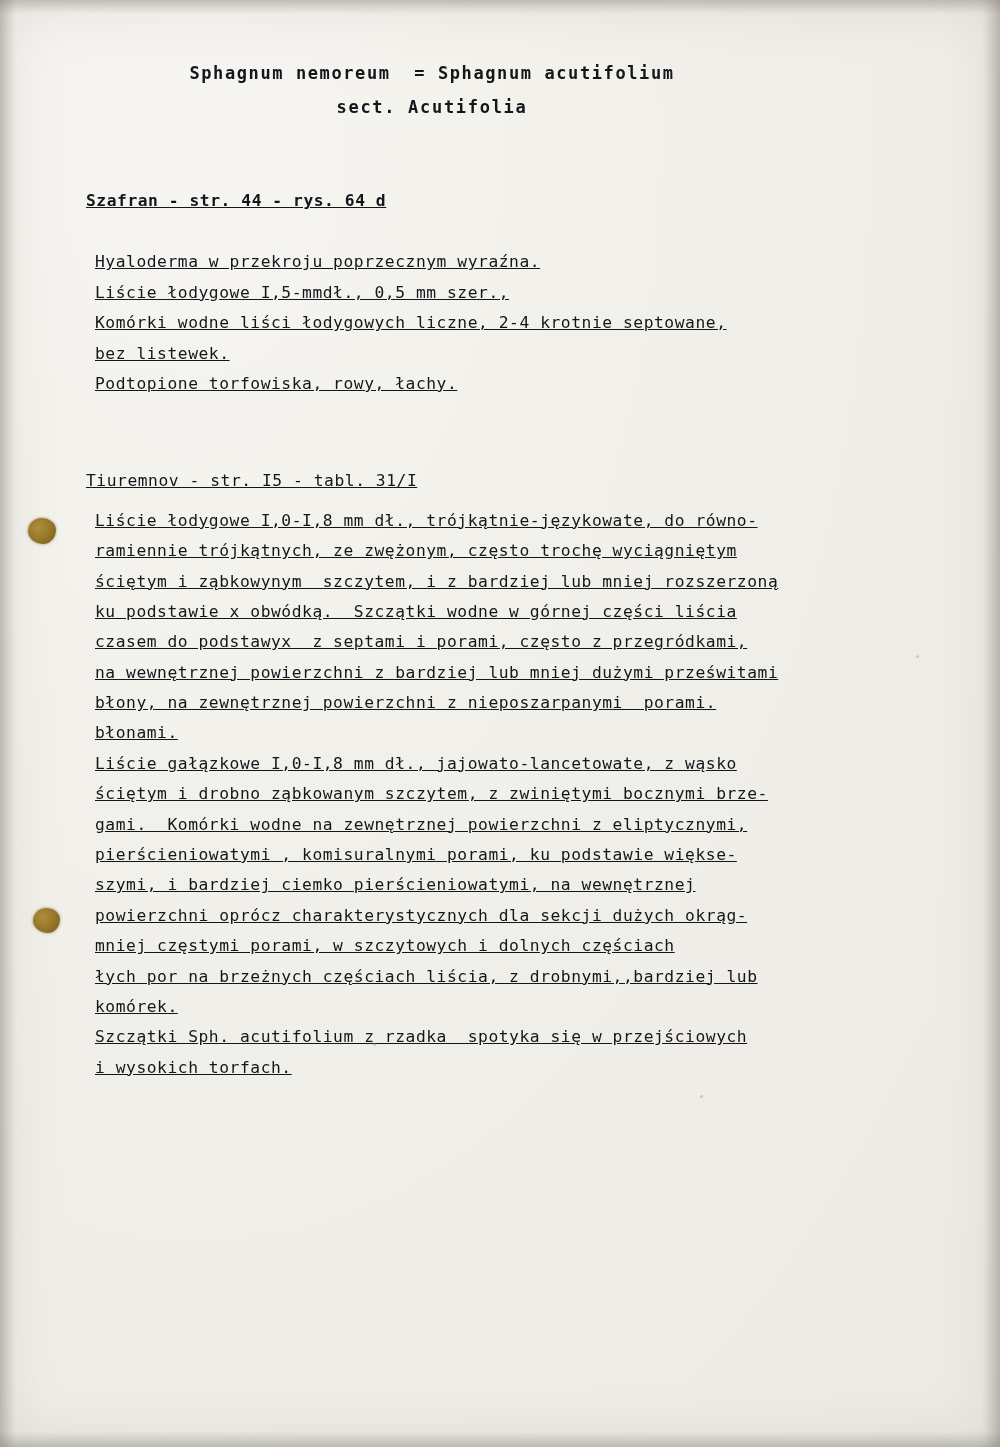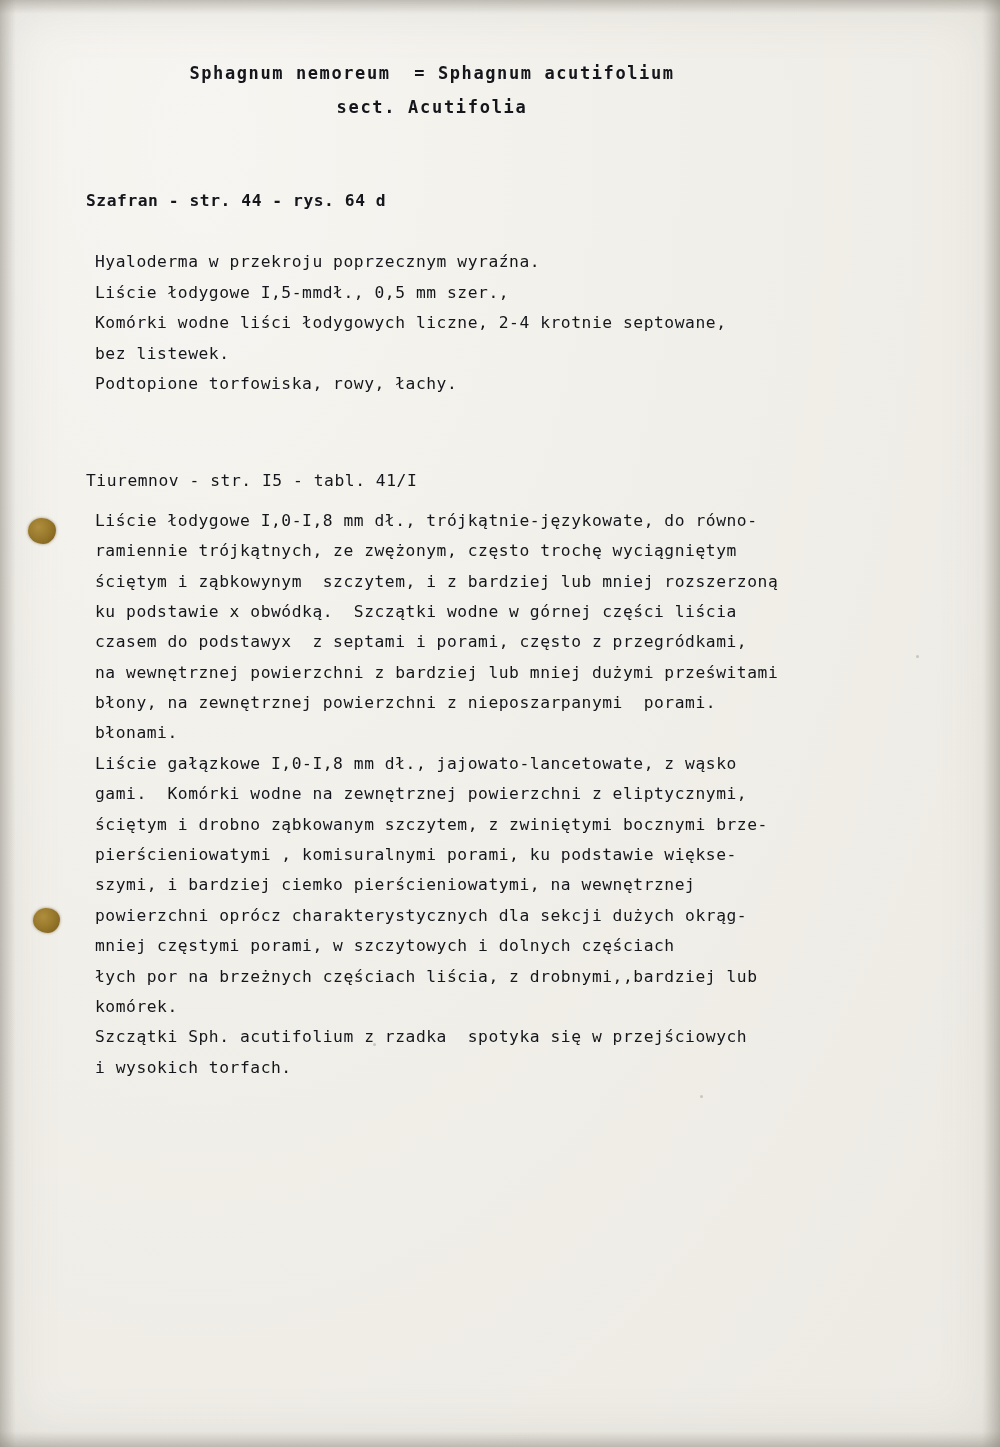--- a/index.html
+++ b/index.html
@@ -78,20 +78,21 @@
   }
   .title-line.sub {
     letter-spacing: 1.7px;
   }
 
   .body-block {
     position: absolute;
     left: 86px;
     top: 150px;
     width: 880px;
+    text-decoration: underline;
   }
   .para {
     margin: 9px;
   }
   .line {
     white-space: pre;
     line-height: 30.4px;
     height: 30.4px;
     font-size: 16.3px;
     letter-spacing: 0.55px;
@@ -160,34 +161,34 @@
         <div class="line">Hyaloderma w przekroju poprzecznym wyraźna.</div>
         <div class="line">Liście łodygowe I,5-mmdł., 0,5 mm szer.,</div>
         <div class="line">Komórki wodne liści łodygowych liczne, 2-4 krotnie septowane,</div>
         <div class="line">bez listewek.</div>
         <div class="line">Podtopione torfowiska, rowy, łachy.</div>
       </div>
 
       <div class="gap-md"></div>
       <div class="gap-sm"></div>
 
-      <div class="line">Tiuremnov - str. I5 - tabl. 41/I</div>
+      <div class="line">Tiuremnov - str. I5 - tabl. 31/I</div>
 
       <div class="para">
         <div class="line">Liście łodygowe I,0-I,8 mm dł., trójkątnie-językowate, do równo-</div>
         <div class="line">ramiennie trójkątnych, ze zwężonym, często trochę wyciągniętym</div>
         <div class="line">ściętym i ząbkowynym  szczytem, i z bardziej lub mniej rozszerzoną</div>
         <div class="line">ku podstawie x obwódką.  Szczątki wodne w górnej części liścia</div>
         <div class="line">czasem do podstawyx  z septami i porami, często z przegródkami,</div>
         <div class="line">na wewnętrznej powierzchni z bardziej lub mniej dużymi prześwitami</div>
         <div class="line">błony, na zewnętrznej powierzchni z nieposzarpanymi  porami.</div>
         <div class="line">błonami.</div>
         <div class="line">Liście gałązkowe I,0-I,8 mm dł., jajowato-lancetowate, z wąsko</div>
+        <div class="line">ściętym i drobno ząbkowanym szczytem, z zwiniętymi bocznymi brze-</div>
         <div class="line">gami.  Komórki wodne na zewnętrznej powierzchni z eliptycznymi,</div>
-        <div class="line">ściętym i drobno ząbkowanym szczytem, z zwiniętymi bocznymi brze-</div>
         <div class="line">pierścieniowatymi , komisuralnymi porami, ku podstawie więkse-</div>
         <div class="line">szymi, i bardziej ciemko pierścieniowatymi, na wewnętrznej</div>
         <div class="line">powierzchni oprócz charakterystycznych dla sekcji dużych okrąg-</div>
         <div class="line">mniej częstymi porami, w szczytowych i dolnych częściach</div>
         <div class="line">łych por na brzeżnych częściach liścia, z drobnymi,,bardziej lub</div>
         <div class="line">komórek.</div>
         <div class="line">Szczątki Sph. acutifolium z rzadka  spotyka się w przejściowych</div>
         <div class="line">i wysokich torfach.</div>
       </div>
 

